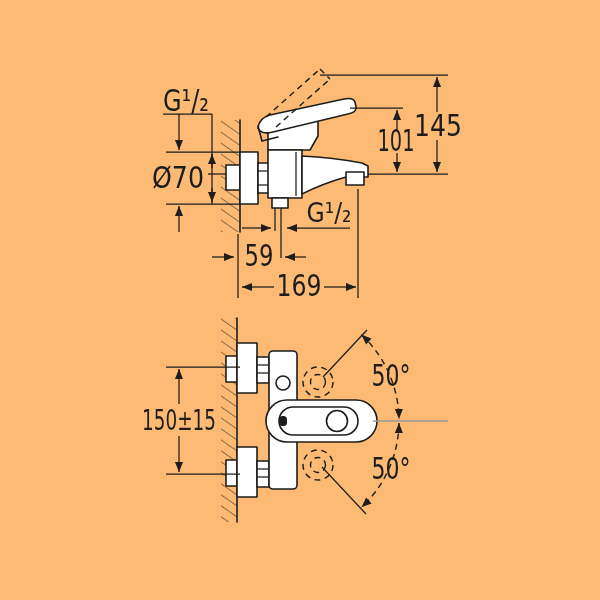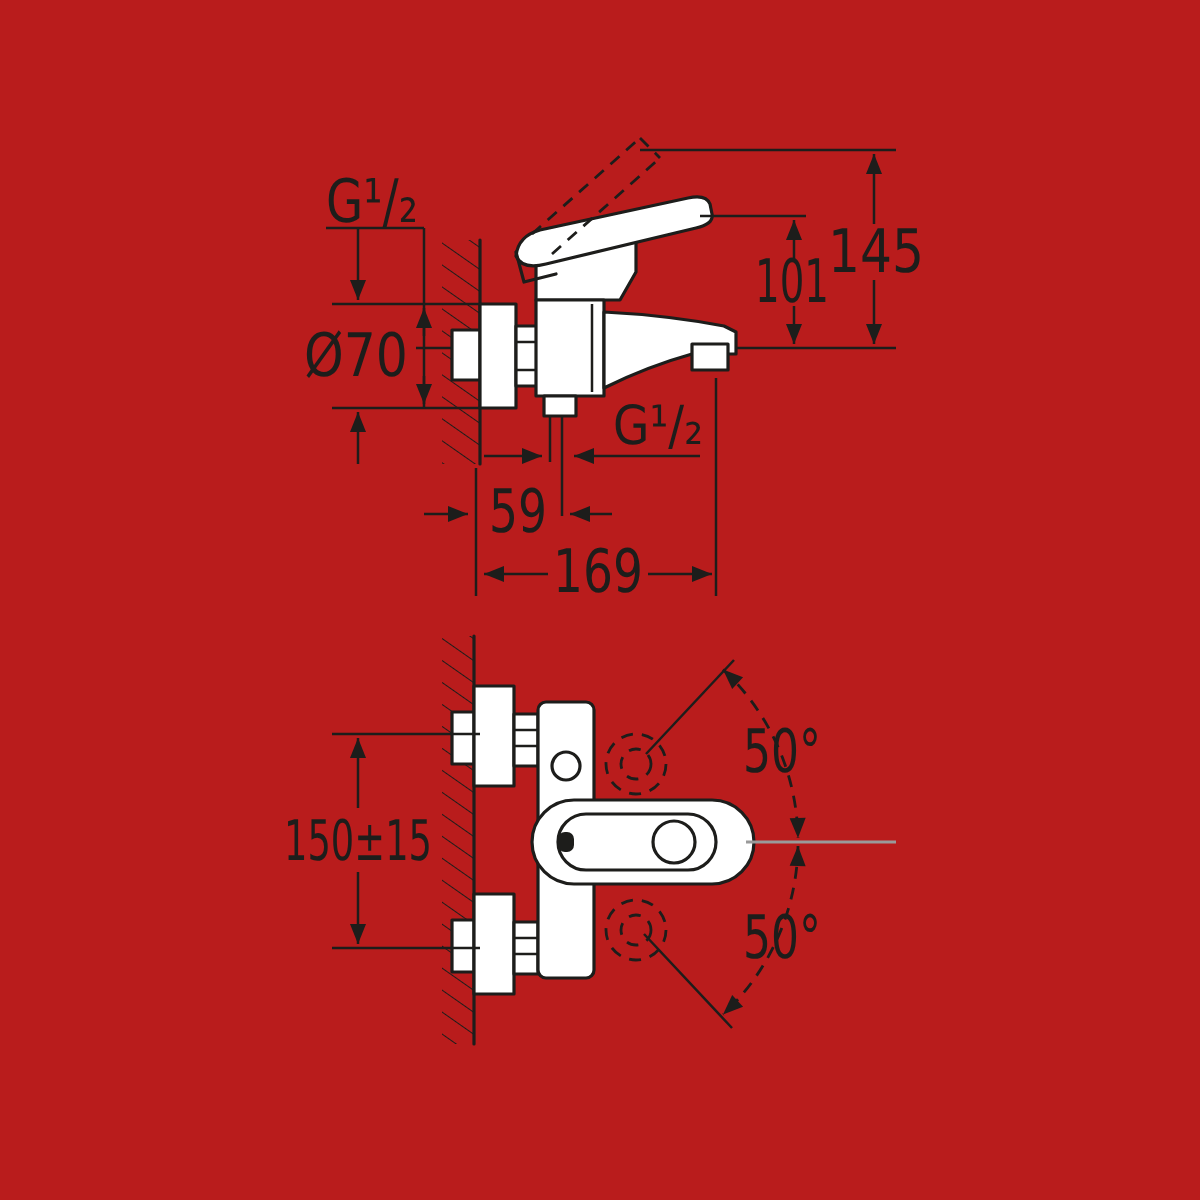--- a/index.html
+++ b/index.html
@@ -1,16 +1,16 @@
 <!DOCTYPE html>
 <html><head>
 <meta charset="utf-8">
 <style>
   html,body{margin:0;padding:0;background:#fff;}
-  #stage{position:relative;width:600px;height:600px;background:#b91c1c;overflow:hidden;
+  #stage{position:relative;width:600px;height:600px;background:#fdba74;overflow:hidden;
          font-family:"DejaVu Sans","Liberation Sans",sans-serif;}
   svg{display:block}
   text{fill:#1d1d1b;}
   .dim-num{font-size:30px;}
   .dim-small{font-size:28px;}
   .thread{font-size:30px;}
   .thread-small{font-size:27px;}
   .ln{stroke:#1d1d1b;stroke-width:1.6;fill:none;stroke-linecap:round;stroke-linejoin:round;}
   .lnf{stroke:#1d1d1b;stroke-width:1.6;fill:#ffffff;stroke-linejoin:round;}
   .thin{stroke:#1d1d1b;stroke-width:1.25;fill:none;stroke-linecap:butt;}

